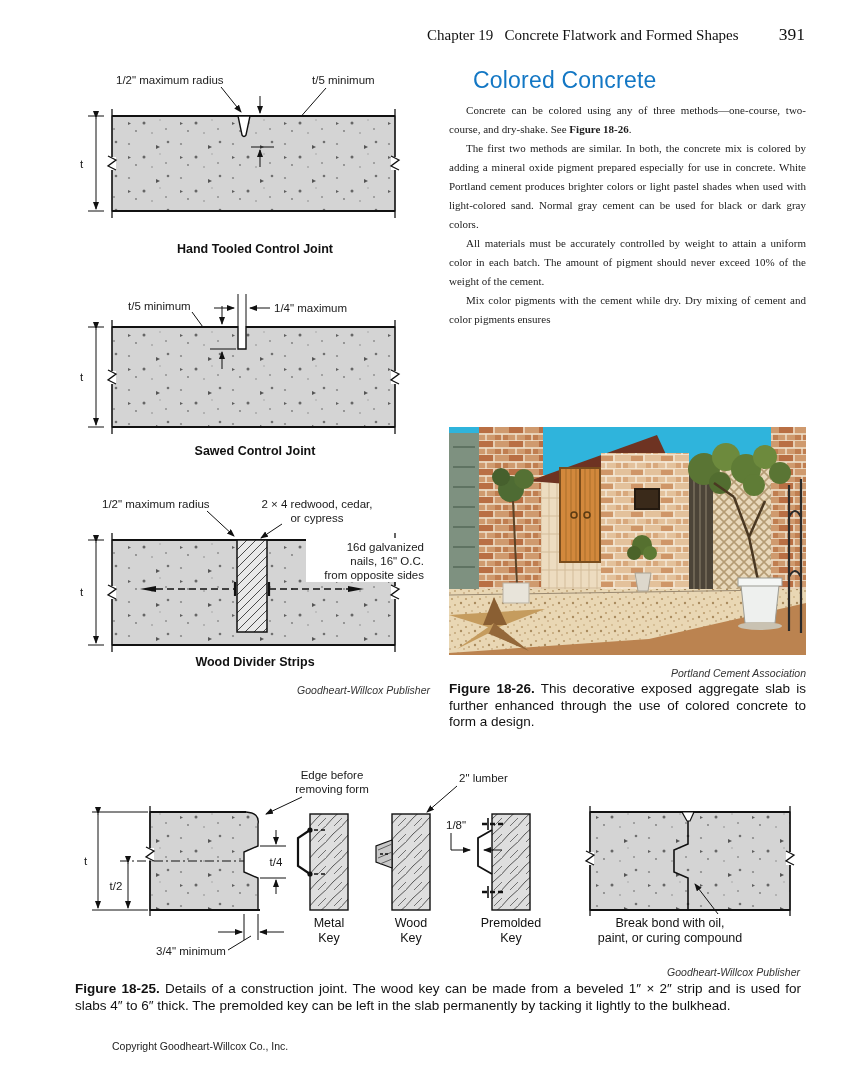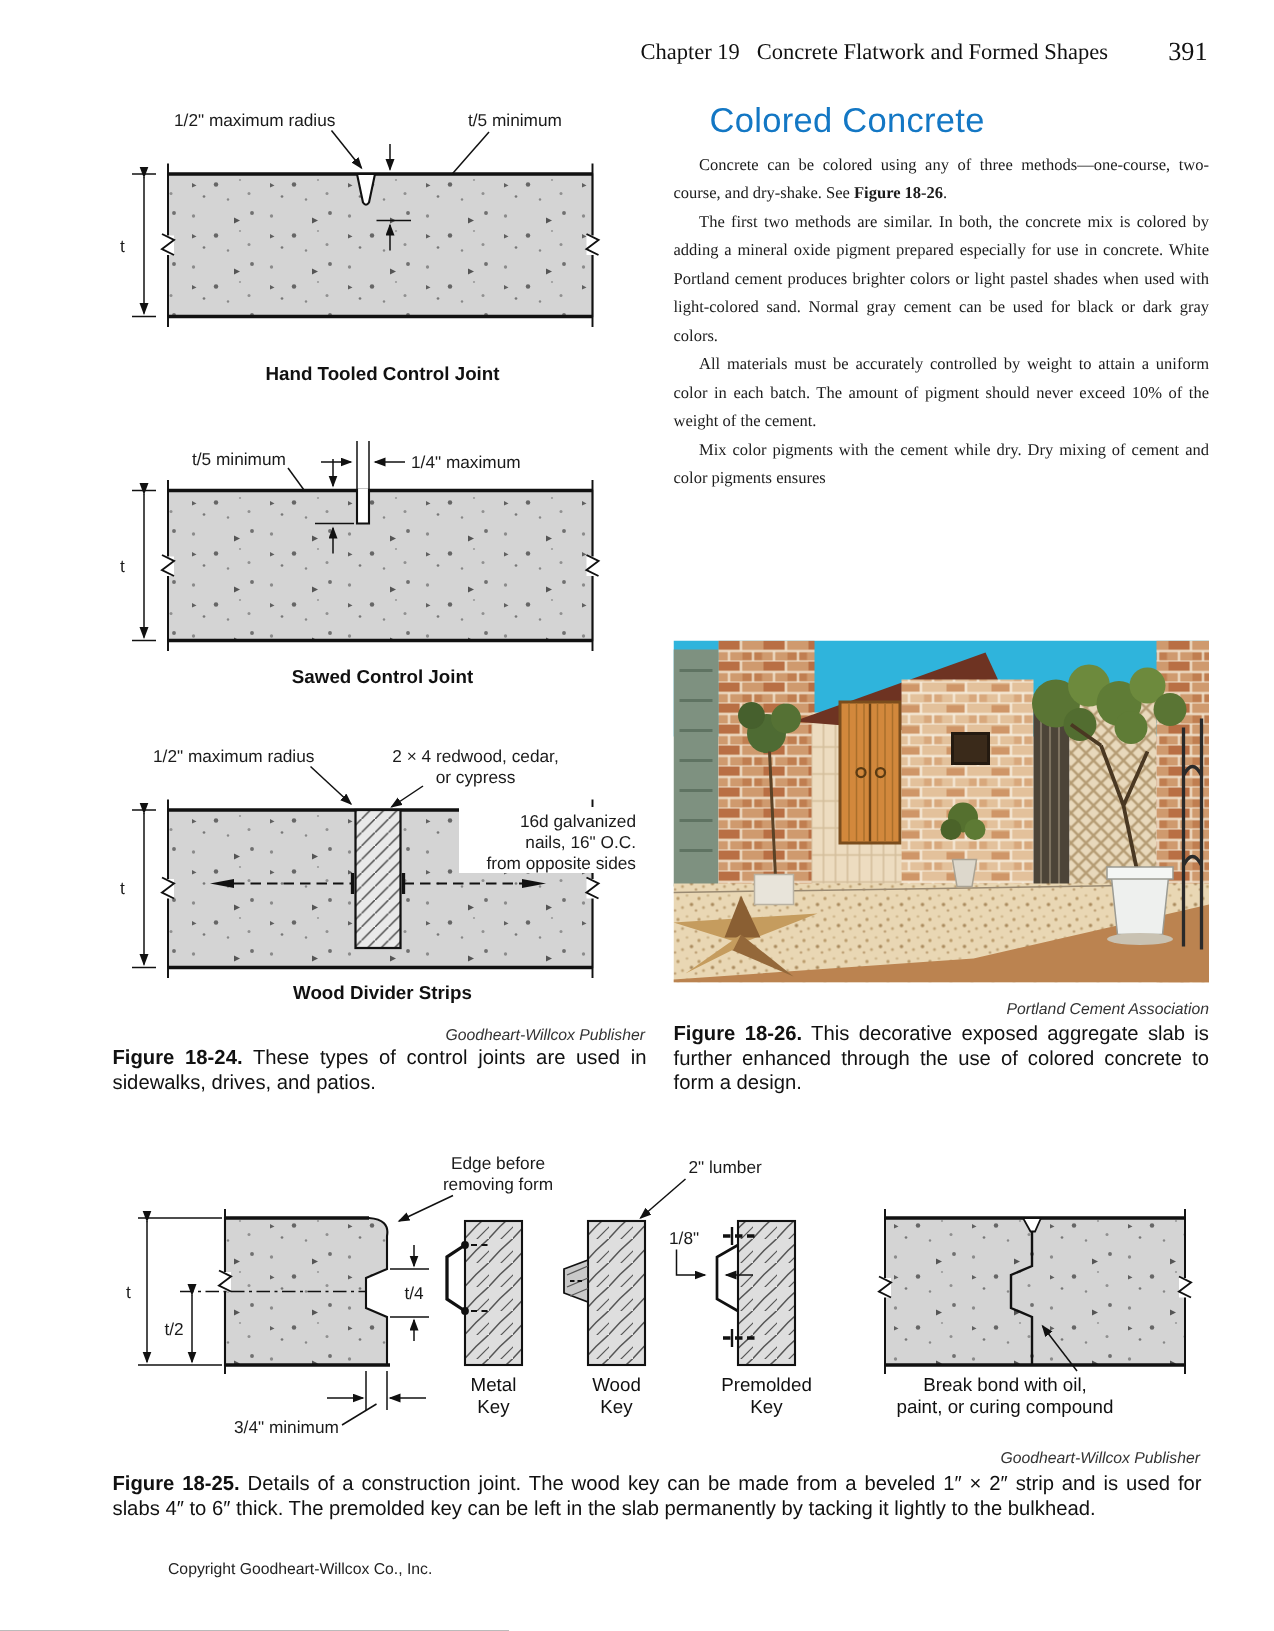--- a/index.html
+++ b/index.html
@@ -181,21 +181,20 @@
     <path d="M294,97 L278,94 L278,100 Z" fill="#111"></path>
 
     <line x1="26" y1="50" x2="26" y2="151" class="thin" marker-start="url(#ah)" marker-end="url(#ah)"></line>
     <line x1="18" y1="48" x2="34" y2="48" class="thin"></line>
     <line x1="18" y1="153" x2="34" y2="153" class="thin"></line>
     <text x="10" y="104">t</text>
   </svg>
   <div class="abs diagcap" style="left:120px;top:655px;width:270px;">Wood Divider Strips</div>
 
   <div class="abs credit" style="left:180px;top:684px;width:250px;">Goodheart-Willcox Publisher</div>
-  <div class="abs figcap" style="left:75px;top:697px;width:356px;"><b>Figure 18-24.</b><span> These types of control joints are used in sidewalks, drives, and patios.</span></div>
 
   <div class="abs h1" style="left:449px;top:67px;margin-left:24px;">Colored Concrete</div>
   <div class="abs bodycol" style="left:449px;top:101px;">
     <p><span>Concrete can be colored using any of three methods—one-course, two-course, and dry-shake. See </span><b>Figure 18-26</b><span>.</span></p>
     <p>The first two methods are similar. In both, the concrete mix is colored by adding a mineral oxide pigment prepared especially for use in concrete. White Portland cement produces brighter colors or light pastel shades when used with light-colored sand. Normal gray cement can be used for black or dark gray colors.</p>
     <p>All materials must be accurately controlled by weight to attain a uniform color in each batch. The amount of pigment should never exceed 10% of the weight of the cement.</p>
     <p>Mix color pigments with the cement while dry. Dry mixing of cement and color pigments ensures</p>
   </div>
 
   <svg class="abs" style="left:449px;top:427px;" width="357" height="228">

